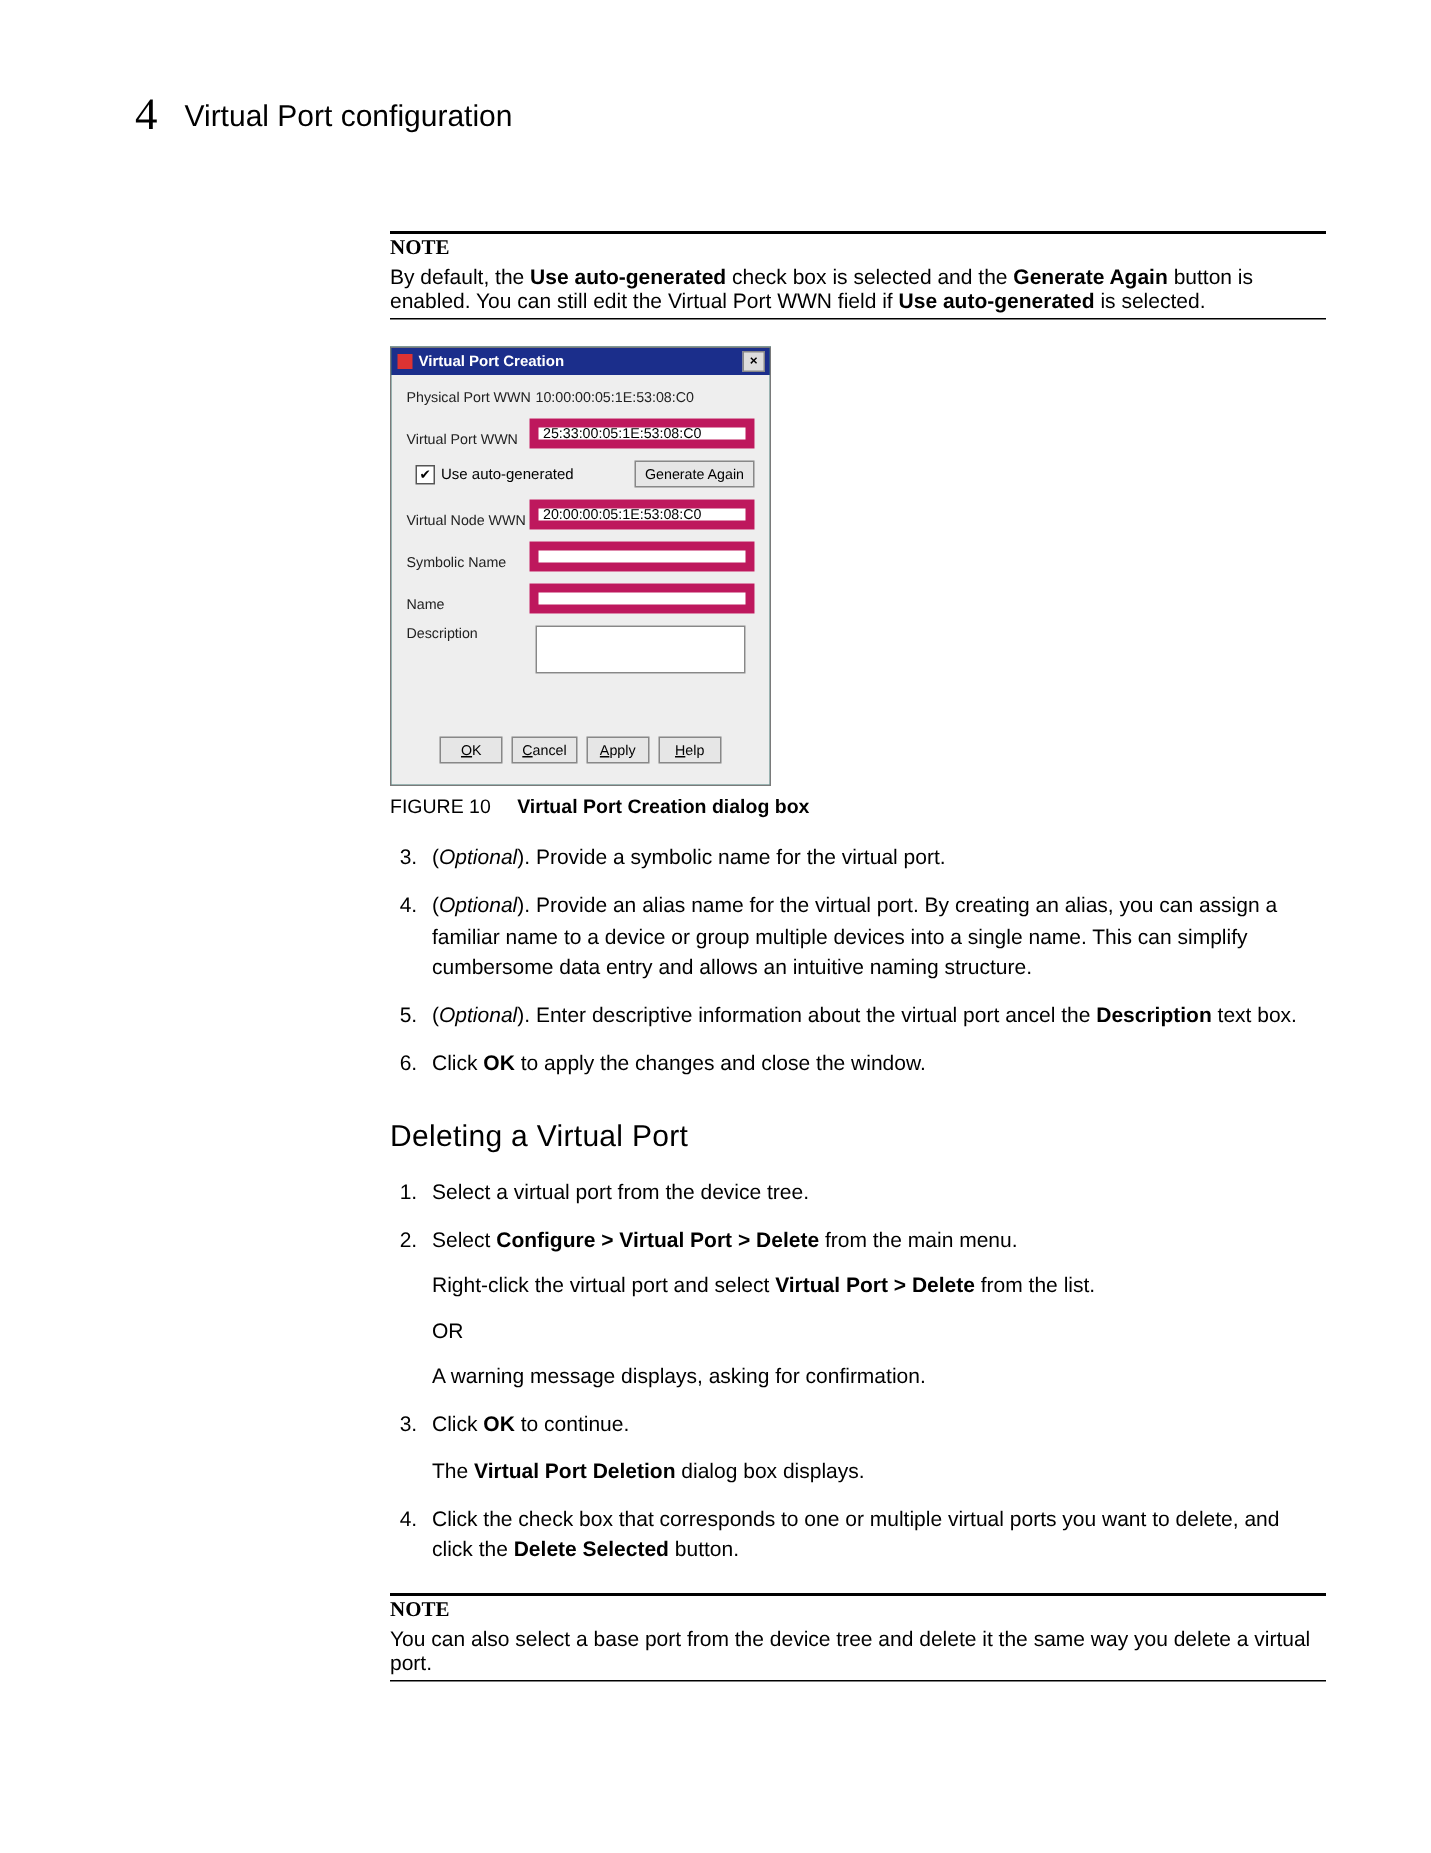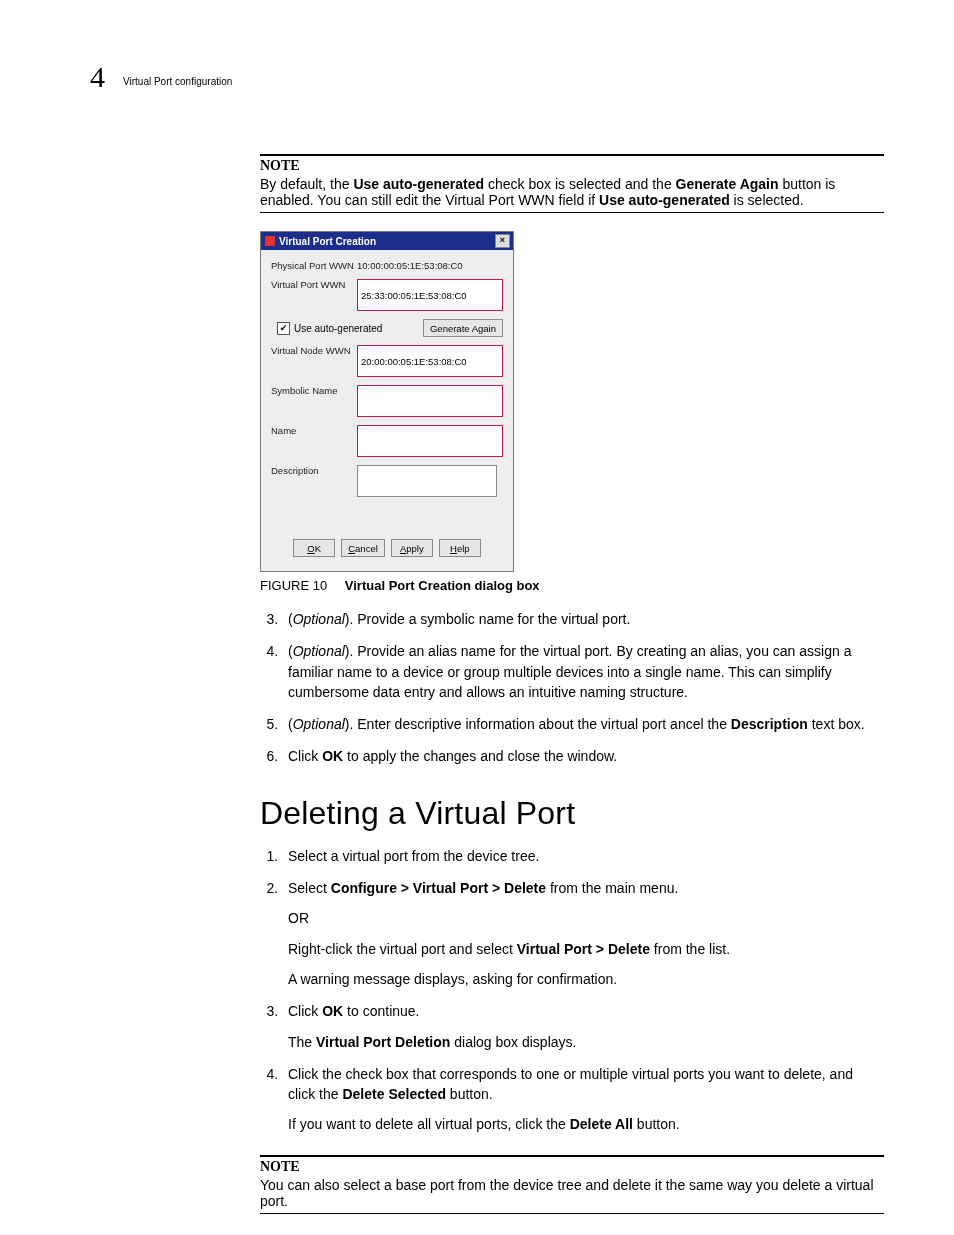--- a/index.html
+++ b/index.html
@@ -22,21 +22,21 @@
     align-items: baseline;
     margin-bottom: 60px;
   }
   .chapnum {
     font-family: Georgia, serif;
     font-size: 30px;
     font-weight: 400;
     margin-right: 18px;
   }
   .chaptitle {
-    font-size: 10px;
+    font-size: 20px;
     position: relative;
     top: -2px;
     text-align: center;
   }
   .content {
     margin-left: 170px;
   }
   .note-rule-top {
     border-top: 2px solid #000;
     margin-bottom: 2px;
@@ -67,21 +67,21 @@
   }
   ol.steps > li {
     padding-left: 6px;
     margin-bottom: 12px;
     line-height: 1.45;
   }
   .subpara { margin-top: 10px; }
   h2.section {
     font-family: Arial, sans-serif;
     font-weight: normal;
-    font-size: 32px;
+    font-size: 20px;
     margin: 28px 0 14px 0;
     letter-spacing: 0.2px;
   }
   
   .dialog {
     width: 252px;
     border: 1px solid #7a7a7a;
     background: #0f766e;
     margin-bottom: 4px;
     font-family: Tahoma, Arial, sans-serif;
@@ -110,27 +110,27 @@
     border: 1px solid #888;
     color:#000;
     font-size: 9px;
     line-height: 10px;
     text-align: center;
   }
   .dlg-body {
     background: #eee;
     padding: 10px 10px 8px 10px;
   }
-  .dlg-row { display:flex; align-items:flex-start; margin-bottom:8px; }
+  .dlg-row { display:flex; align-items:flex-end; margin-bottom:8px; }
   .dlg-lab { width: 86px; font-size:9.5px; color:#222; }
   .dlg-val { font-size:9.5px; color:#222; }
   .dlg-in {
     flex:1;
-    height:32px;
-    border:1px solid #be185d;
+    height:20px;
+    border:6px solid #be185d;
     background:#fff;
     font-size:9.5px;
     padding:1px 3px;
     box-sizing:border-box;
   }
   .chkrow { display:flex; align-items:center; margin:0 0 8px 6px; }
   .chkbox {
     width:11px; height:11px;
     border:1px solid #555; background:#fff;
     margin-right:4px;
@@ -248,37 +248,34 @@
         <span>Click </span><span class="bold">OK</span><span> to apply the changes and close the window.</span>
       </li>
     </ol>
 
     <h2 class="section">Deleting a Virtual Port</h2>
 
     <ol class="steps">
       <li>Select a virtual port from the device tree.</li>
       <li>
         <span>Select </span><span class="bold">Configure &gt; Virtual Port &gt; Delete</span><span> from the main menu.</span>
-        <div class="subpara">OR</div>
         <div class="subpara">
           <span>Right-click the virtual port and select </span><span class="bold">Virtual Port &gt; Delete</span><span> from the list.</span>
         </div>
+        <div class="subpara">OR</div>
         <div class="subpara">A warning message displays, asking for confirmation.</div>
       </li>
       <li>
         <span>Click </span><span class="bold">OK</span><span> to continue.</span>
         <div class="subpara">
           <span>The </span><span class="bold">Virtual Port Deletion</span><span> dialog box displays.</span>
         </div>
       </li>
       <li>
         <span>Click the check box that corresponds to one or multiple virtual ports you want to delete, and click the </span><span class="bold">Delete Selected</span><span> button.</span>
-        <div class="subpara">
-          <span>If you want to delete all virtual ports, click the </span><span class="bold">Delete All</span><span> button.</span>
-        </div>
       </li>
     </ol>
 
     <div class="note-rule-top"></div>
     <div class="note-heading">NOTE</div>
     <p class="note-body">You can also select a base port from the device tree and delete it the same way you delete a virtual port.</p>
     <div class="note-rule-bot"></div>
 
   </div>
 </div>

